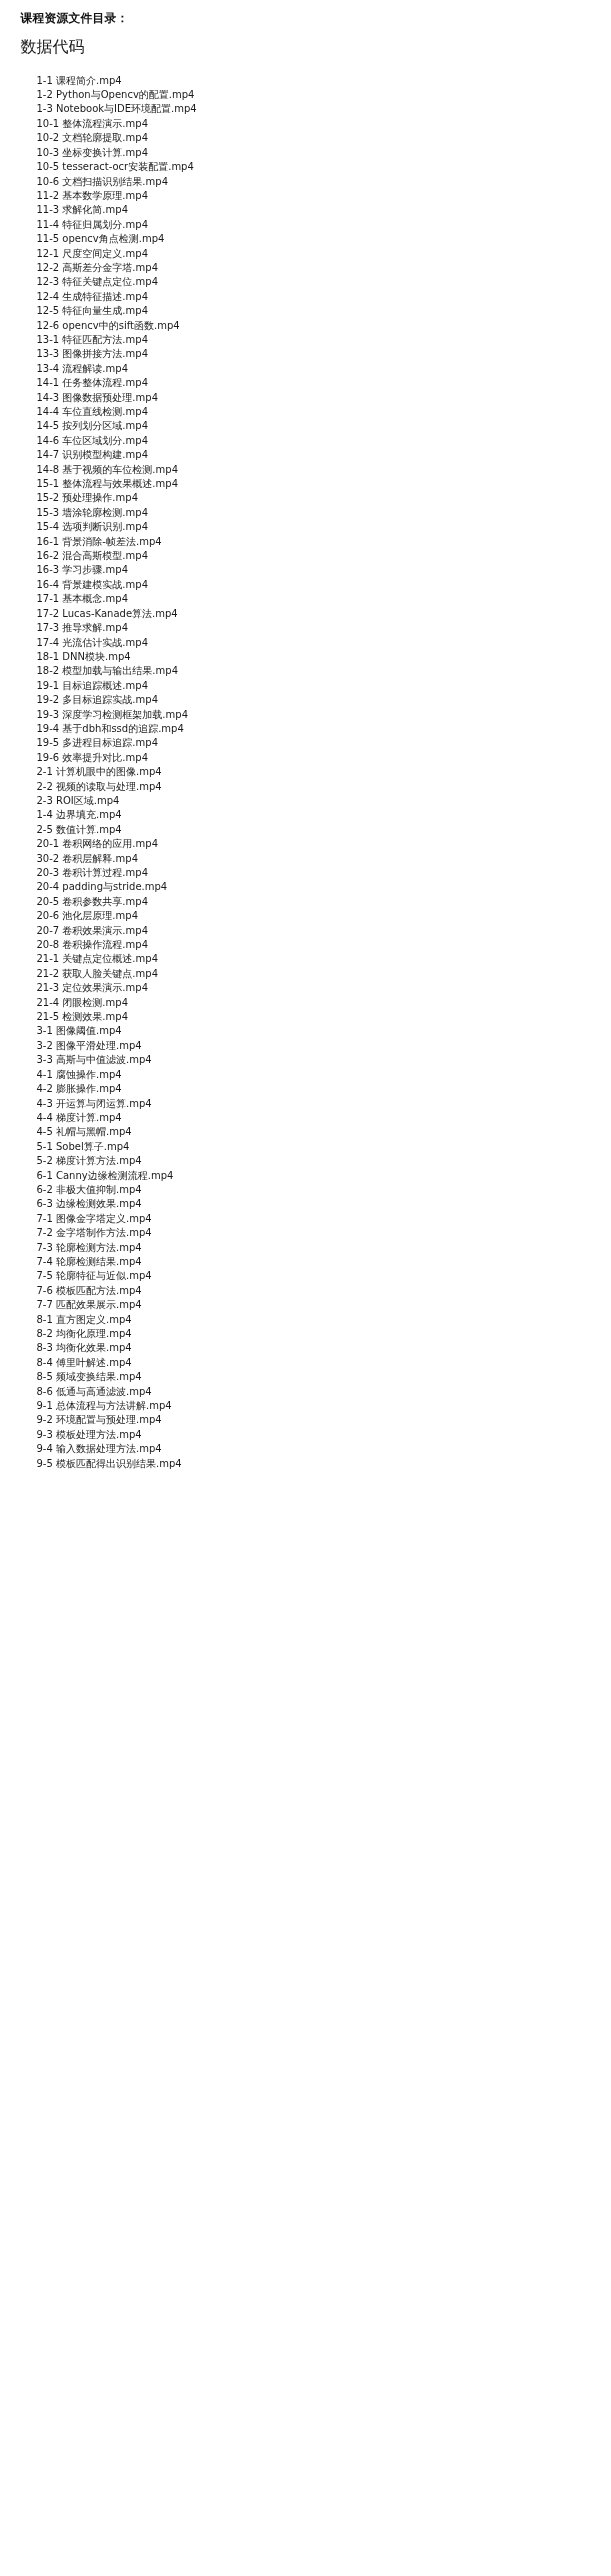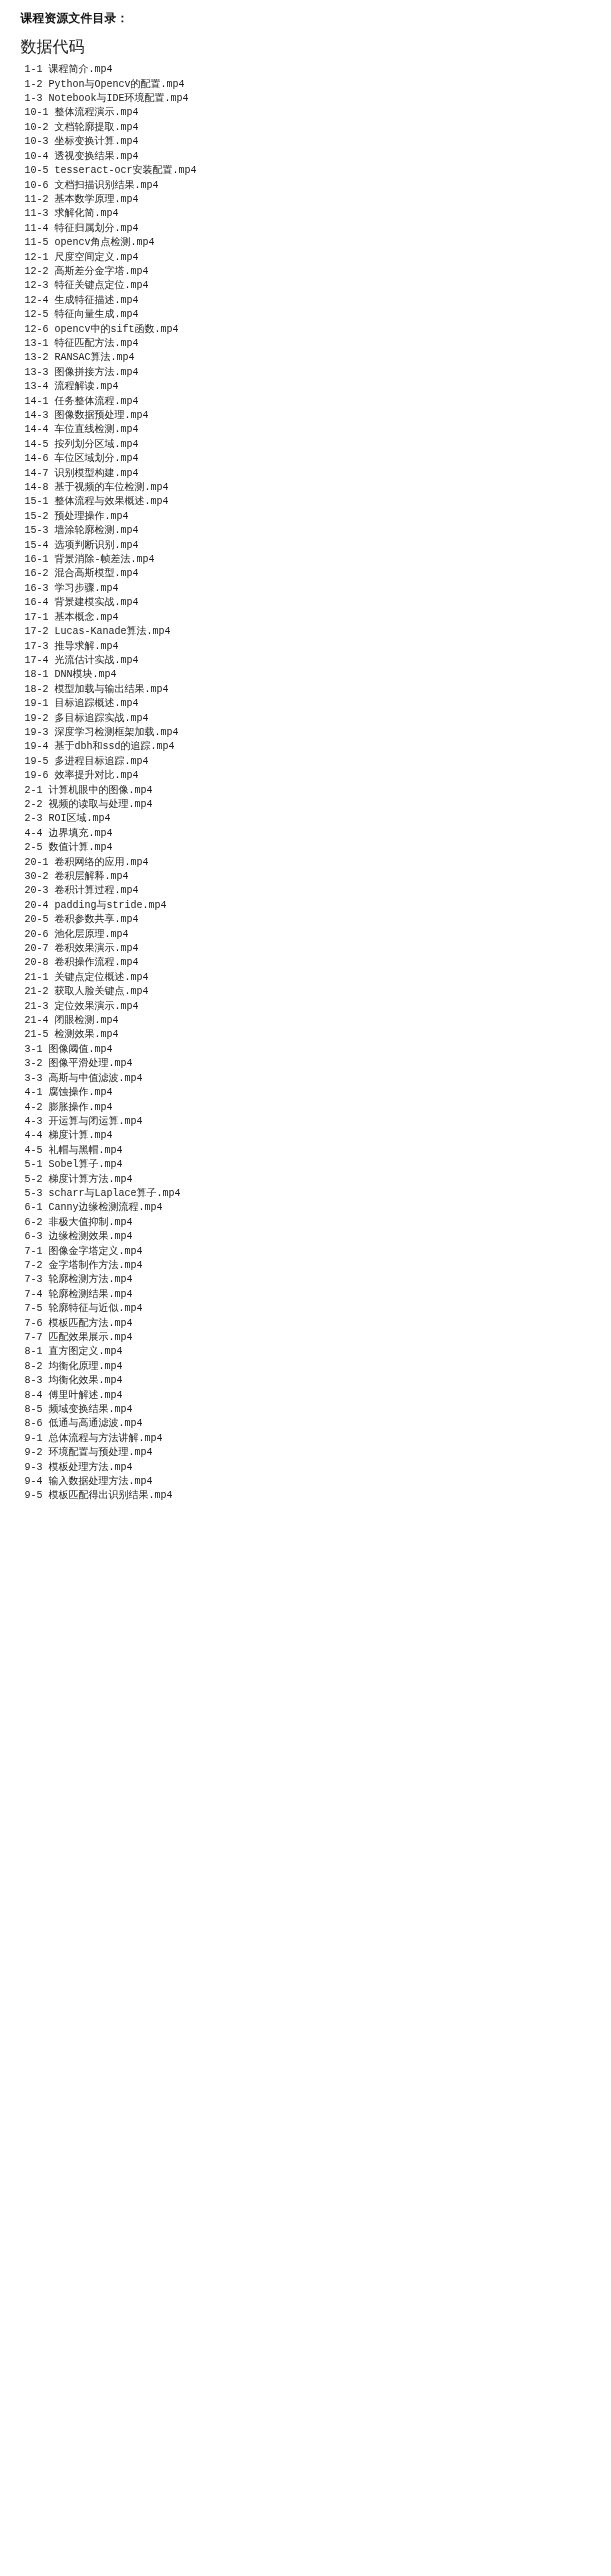--- a/index.html
+++ b/index.html
@@ -24,23 +24,22 @@
     margin: 1.9px 0 9.4px 7.5px;
     letter-spacing: 0.2px;
   }
   .section-label {
     font-size: 16px;
     color: #1a1a1a;
     margin: 0 0 5.6px 7.5px;
   }
   .file-list {
     list-style: none;
-    margin: 4px;
+    margin: 16px;
     padding: 0 0 0 7.5px;
-    font-family: Liberation Mono, monospace;
   }
   .file-list li {
     font-size: 10px;
     line-height: 14.4px;
     color: #1a1a1a;
     white-space: nowrap;
     overflow: hidden;
     text-overflow: ellipsis;
   }
 </style>
@@ -50,35 +49,33 @@
 <div class="page">
   <div class="doc-title">课程资源文件目录：</div>
   <div class="section-label">数据代码</div>
   <ul class="file-list">
       <li>1-1 课程简介.mp4</li>
       <li>1-2 Python与Opencv的配置.mp4</li>
       <li>1-3 Notebook与IDE环境配置.mp4</li>
       <li>10-1 整体流程演示.mp4</li>
       <li>10-2 文档轮廓提取.mp4</li>
       <li>10-3 坐标变换计算.mp4</li>
-      <li>10-4 透视变换结果.mp4</li>
       <li>10-5 tesseract-ocr安装配置.mp4</li>
       <li>10-6 文档扫描识别结果.mp4</li>
       <li>11-2 基本数学原理.mp4</li>
       <li>11-3 求解化简.mp4</li>
       <li>11-4 特征归属划分.mp4</li>
       <li>11-5 opencv角点检测.mp4</li>
       <li>12-1 尺度空间定义.mp4</li>
       <li>12-2 高斯差分金字塔.mp4</li>
       <li>12-3 特征关键点定位.mp4</li>
       <li>12-4 生成特征描述.mp4</li>
       <li>12-5 特征向量生成.mp4</li>
       <li>12-6 opencv中的sift函数.mp4</li>
       <li>13-1 特征匹配方法.mp4</li>
-      <li>13-2 RANSAC算法.mp4</li>
       <li>13-3 图像拼接方法.mp4</li>
       <li>13-4 流程解读.mp4</li>
       <li>14-1 任务整体流程.mp4</li>
       <li>14-3 图像数据预处理.mp4</li>
       <li>14-4 车位直线检测.mp4</li>
       <li>14-5 按列划分区域.mp4</li>
       <li>14-6 车位区域划分.mp4</li>
       <li>14-7 识别模型构建.mp4</li>
       <li>14-8 基于视频的车位检测.mp4</li>
       <li>15-1 整体流程与效果概述.mp4</li>
@@ -97,21 +94,21 @@
       <li>18-2 模型加载与输出结果.mp4</li>
       <li>19-1 目标追踪概述.mp4</li>
       <li>19-2 多目标追踪实战.mp4</li>
       <li>19-3 深度学习检测框架加载.mp4</li>
       <li>19-4 基于dbh和ssd的追踪.mp4</li>
       <li>19-5 多进程目标追踪.mp4</li>
       <li>19-6 效率提升对比.mp4</li>
       <li>2-1 计算机眼中的图像.mp4</li>
       <li>2-2 视频的读取与处理.mp4</li>
       <li>2-3 ROI区域.mp4</li>
-      <li>4-4 边界填充.mp4</li>
+      <li>1-4 边界填充.mp4</li>
       <li>2-5 数值计算.mp4</li>
       <li>20-1 卷积网络的应用.mp4</li>
       <li>30-2 卷积层解释.mp4</li>
       <li>20-3 卷积计算过程.mp4</li>
       <li>20-4 padding与stride.mp4</li>
       <li>20-5 卷积参数共享.mp4</li>
       <li>20-6 池化层原理.mp4</li>
       <li>20-7 卷积效果演示.mp4</li>
       <li>20-8 卷积操作流程.mp4</li>
       <li>21-1 关键点定位概述.mp4</li>
@@ -122,21 +119,20 @@
       <li>3-1 图像阈值.mp4</li>
       <li>3-2 图像平滑处理.mp4</li>
       <li>3-3 高斯与中值滤波.mp4</li>
       <li>4-1 腐蚀操作.mp4</li>
       <li>4-2 膨胀操作.mp4</li>
       <li>4-3 开运算与闭运算.mp4</li>
       <li>4-4 梯度计算.mp4</li>
       <li>4-5 礼帽与黑帽.mp4</li>
       <li>5-1 Sobel算子.mp4</li>
       <li>5-2 梯度计算方法.mp4</li>
-      <li>5-3 scharr与Laplace算子.mp4</li>
       <li>6-1 Canny边缘检测流程.mp4</li>
       <li>6-2 非极大值抑制.mp4</li>
       <li>6-3 边缘检测效果.mp4</li>
       <li>7-1 图像金字塔定义.mp4</li>
       <li>7-2 金字塔制作方法.mp4</li>
       <li>7-3 轮廓检测方法.mp4</li>
       <li>7-4 轮廓检测结果.mp4</li>
       <li>7-5 轮廓特征与近似.mp4</li>
       <li>7-6 模板匹配方法.mp4</li>
       <li>7-7 匹配效果展示.mp4</li>

